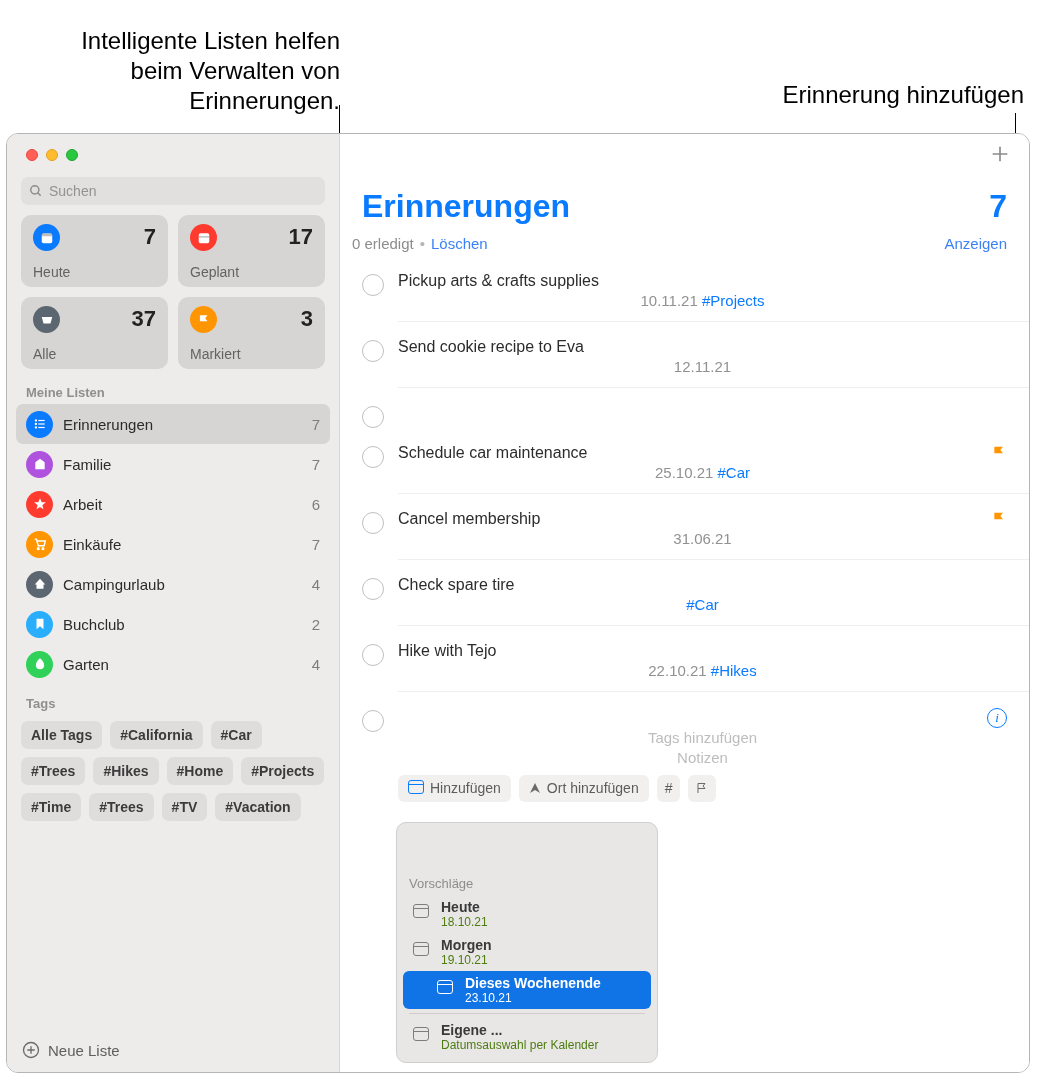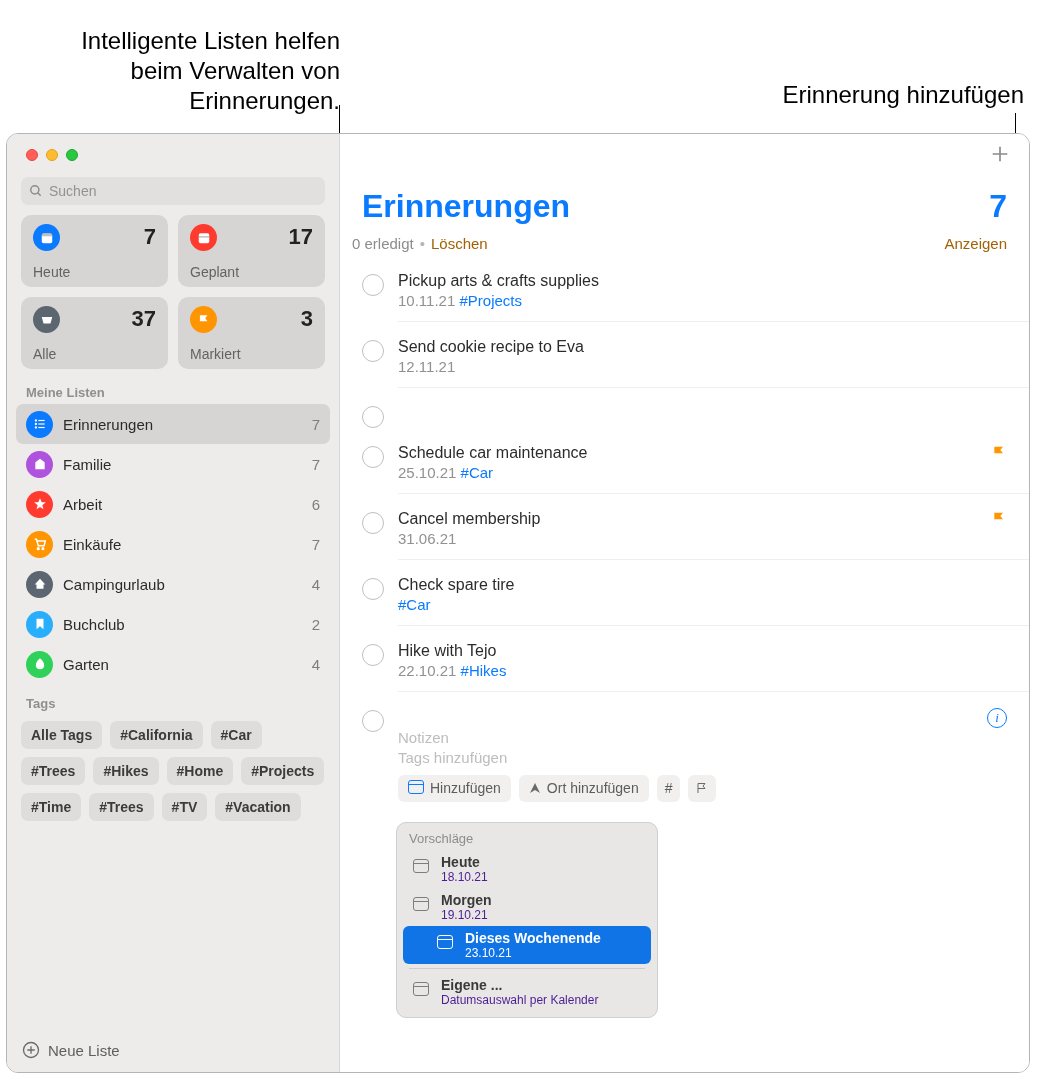--- a/index.html
+++ b/index.html
@@ -180,26 +180,27 @@
   }
   .sub-bar {
     display: flex;
     justify-content: space-between;
     padding: 8px 22px 12px 12px;
     font-size: 15px;
     color: #8c8c8c;
   }
   .sub-left { display:flex; gap:6px; align-items:center;}
   .sub-left .sep { color:#b5b5b5;}
-  .link { color: #a16207; }
+  .link { color: #3b82f6; }
   .reminders { padding: 0 0 0 22px; }
   .reminder {
     display: flex;
     gap: 14px;
     padding: 8px 0;
+    text-align: center;
   }
   .reminder + .reminder .r-body { border-top: 0; }
   .r-circle {
     width: 22px; height: 22px;
     border: 1.5px solid #c0c0c0;
     border-radius: 50%;
     flex: none;
     margin-top: 2px;
   }
   .r-body {
@@ -243,36 +244,36 @@
   }
   .chip.small { padding: 5px 8px; }
   .suggest-panel {
     margin: 8px 0 0 56px;
     width: 262px;
     background: #e8e7e6;
     border-radius: 10px;
     border: 0.5px solid #d0cfce;
     padding: 8px 6px 6px 6px;
   }
-  .suggest-head { font-size: 13px; color: #8d8d8d; padding: 0 6px 4px;}
+  .suggest-head { font-size: 13px; color: #8d8d8d; padding: 0 6px 4px; margin-top: 45px;}
   .suggest-item {
     display: flex; gap: 10px; align-items: flex-start;
     padding: 4px 8px;
     border-radius: 6px;
   }
   .suggest-item.sel { background: #1074e7; color: #fff; padding-left: 32px; }
   .suggest-item .s-icon {
     width: 20px; height: 20px;
     display:flex; align-items:center; justify-content:center;
     color: #7d7d7d;
     margin-top: 2px;
   }
   .suggest-item.sel .s-icon { color: #fff; }
   .s-title { font-size: 14px; font-weight: 600; color: #3a3a3a; line-height:1.15;}
-  .s-sub { font-size: 12px; color: #4c1d95;}
+  .s-sub { font-size: 12px; color: #4d7c0f;}
   .suggest-item.sel .s-title,
   .suggest-item.sel .s-sub { color: #fff; }
   .suggest-div { height:1px; background:#cfcdcc; margin:4px 6px;}
   .cal-icon {
     width: 16px; height: 14px;
     border: 1.5px solid currentColor;
     border-radius: 3px;
     position: relative;
     display:inline-block;
   }
@@ -553,22 +554,22 @@
       </div>
 
     <div class="reminders">
       <div class="reminder new-item">
         <div class="r-circle"></div>
         <div class="r-body">
           <div class="r-row1">
             <div></div>
             <div class="info-icon">i</div>
           </div>
+          <div class="new-placeholder">Tags hinzufügen</div>
           <div class="new-placeholder">Notizen</div>
-          <div class="new-placeholder">Tags hinzufügen</div>
           <div class="chips">
             <div class="chip">
               <span style="color:#0a7aff;"><span class="cal-icon"></span></span>
               <span>Hinzufügen</span>
             </div>
             <div class="chip">
               <svg width="12" height="12" viewBox="0 0 24 24" fill="#6a6a6a">
                   <path d="M2 22 L12 2 L22 22 L12 16 Z"></path>
                 </svg>
               <span>Ort hinzufügen</span>

